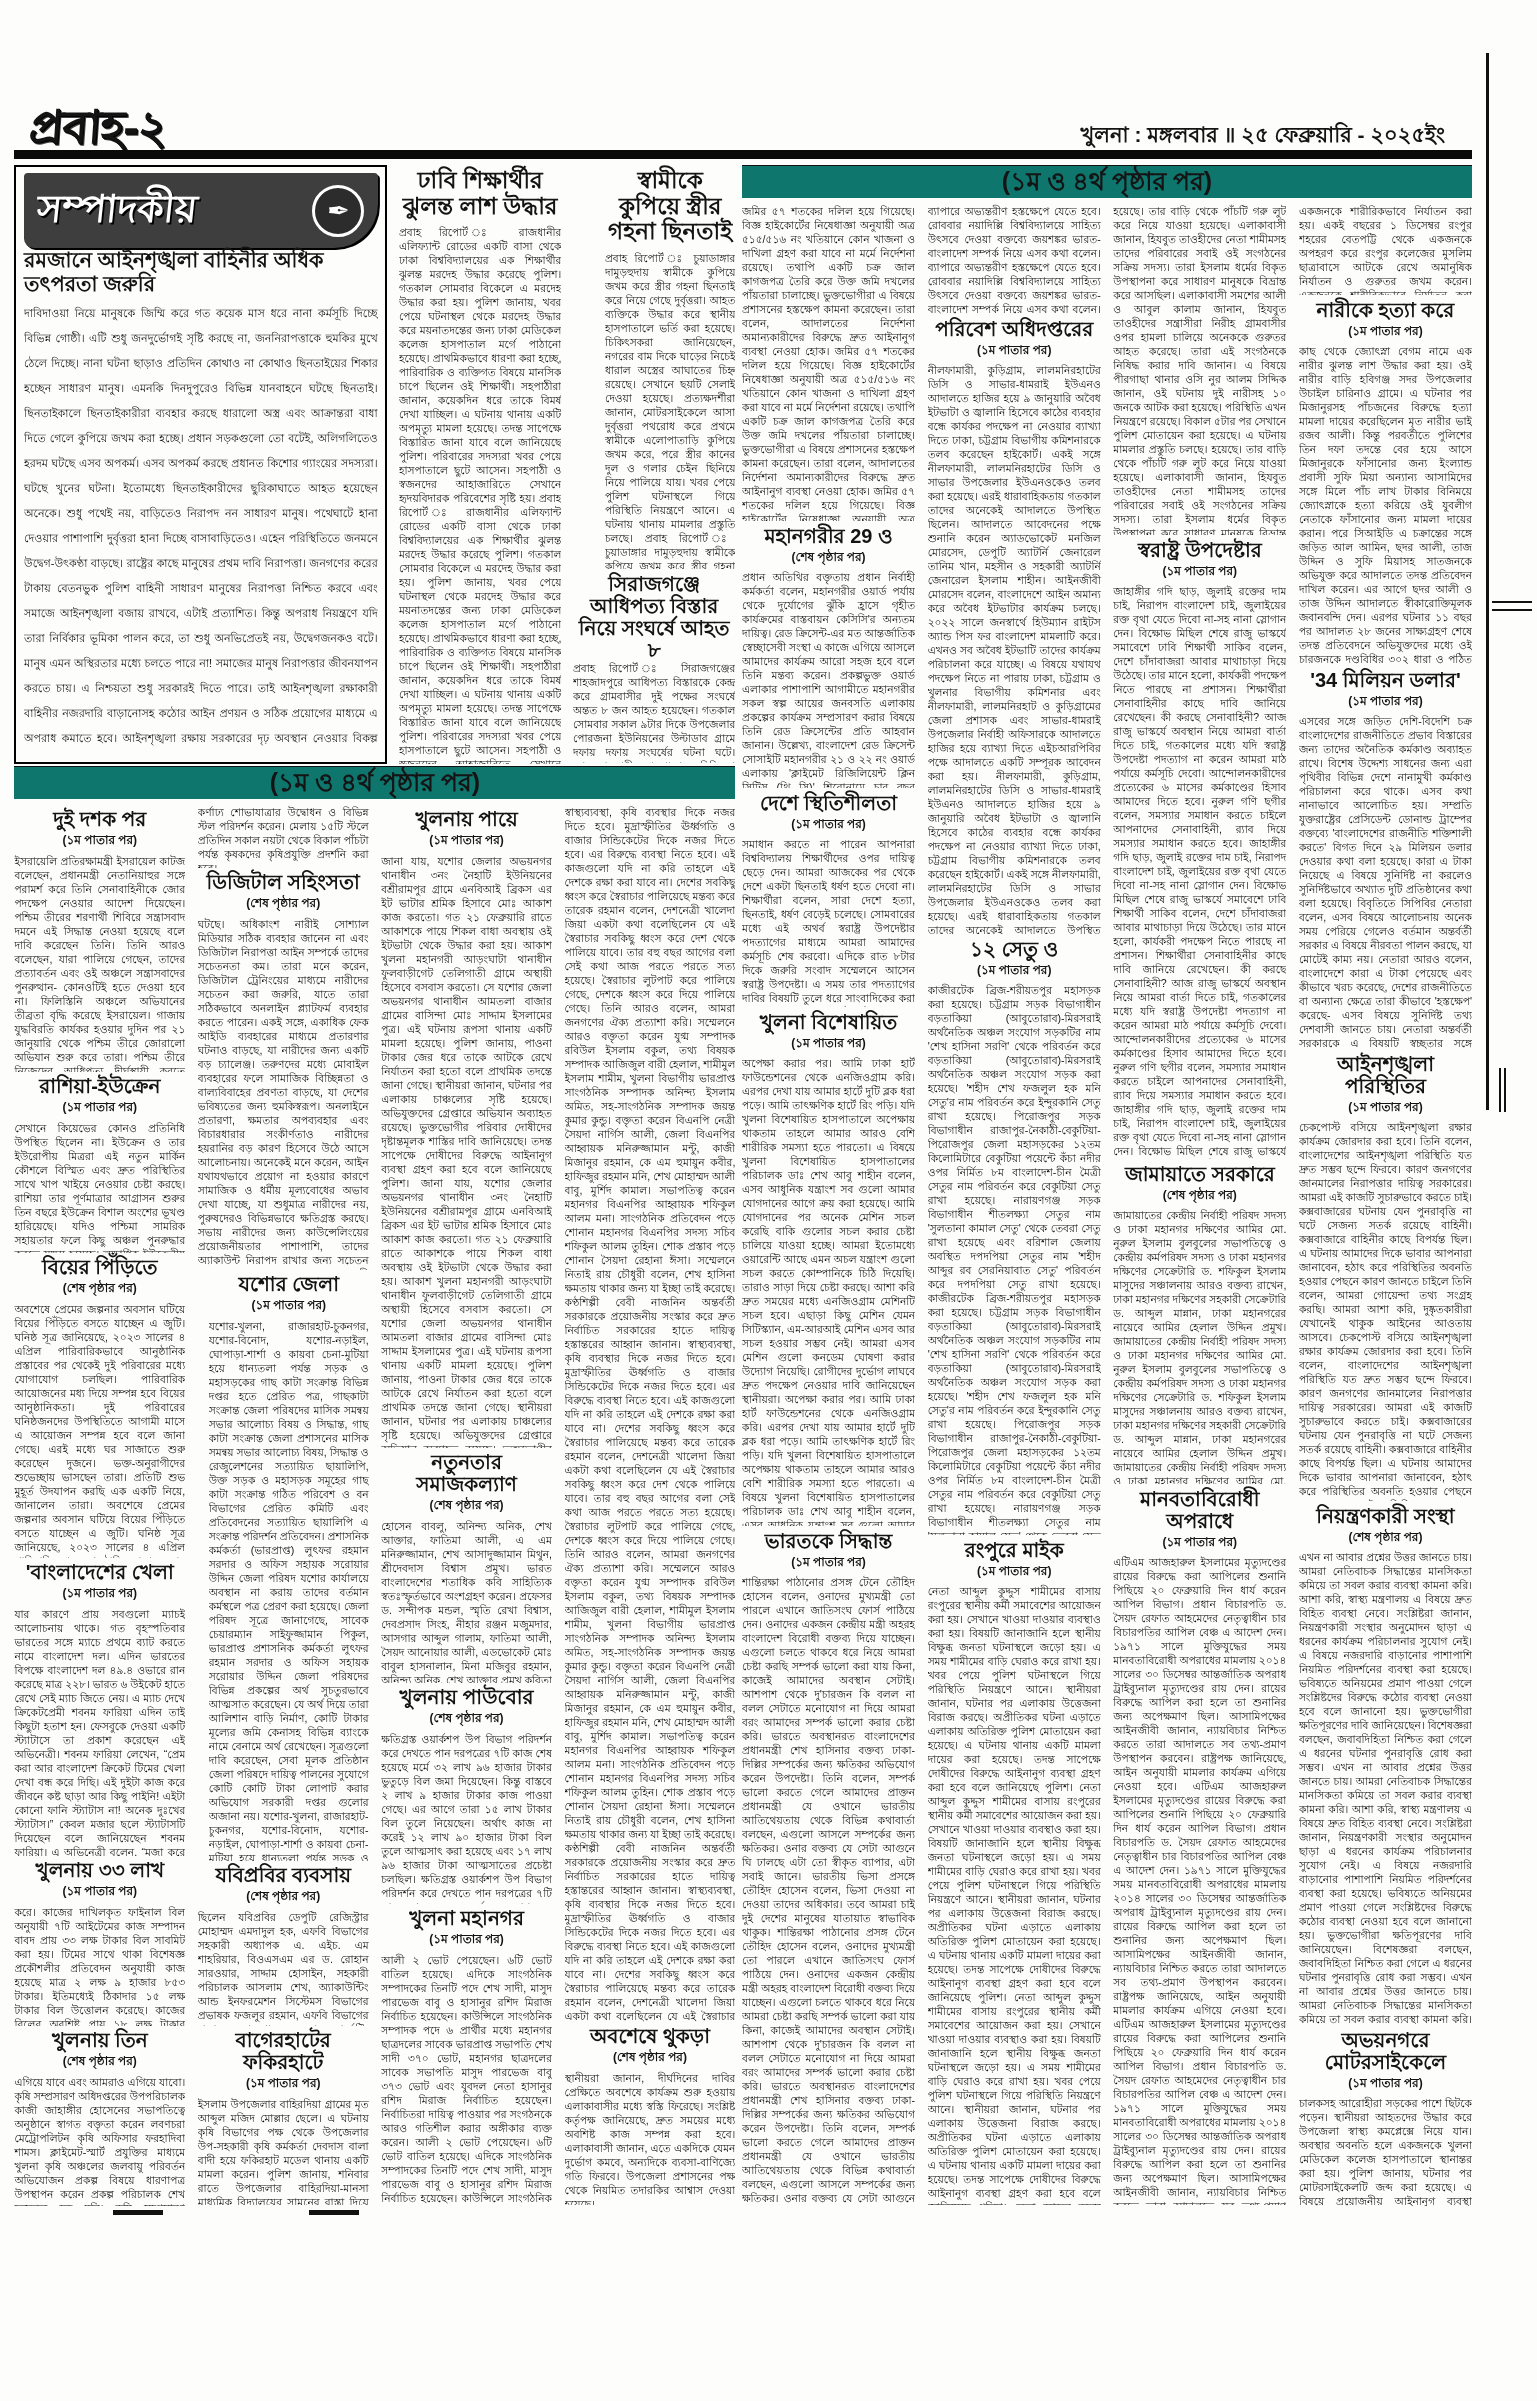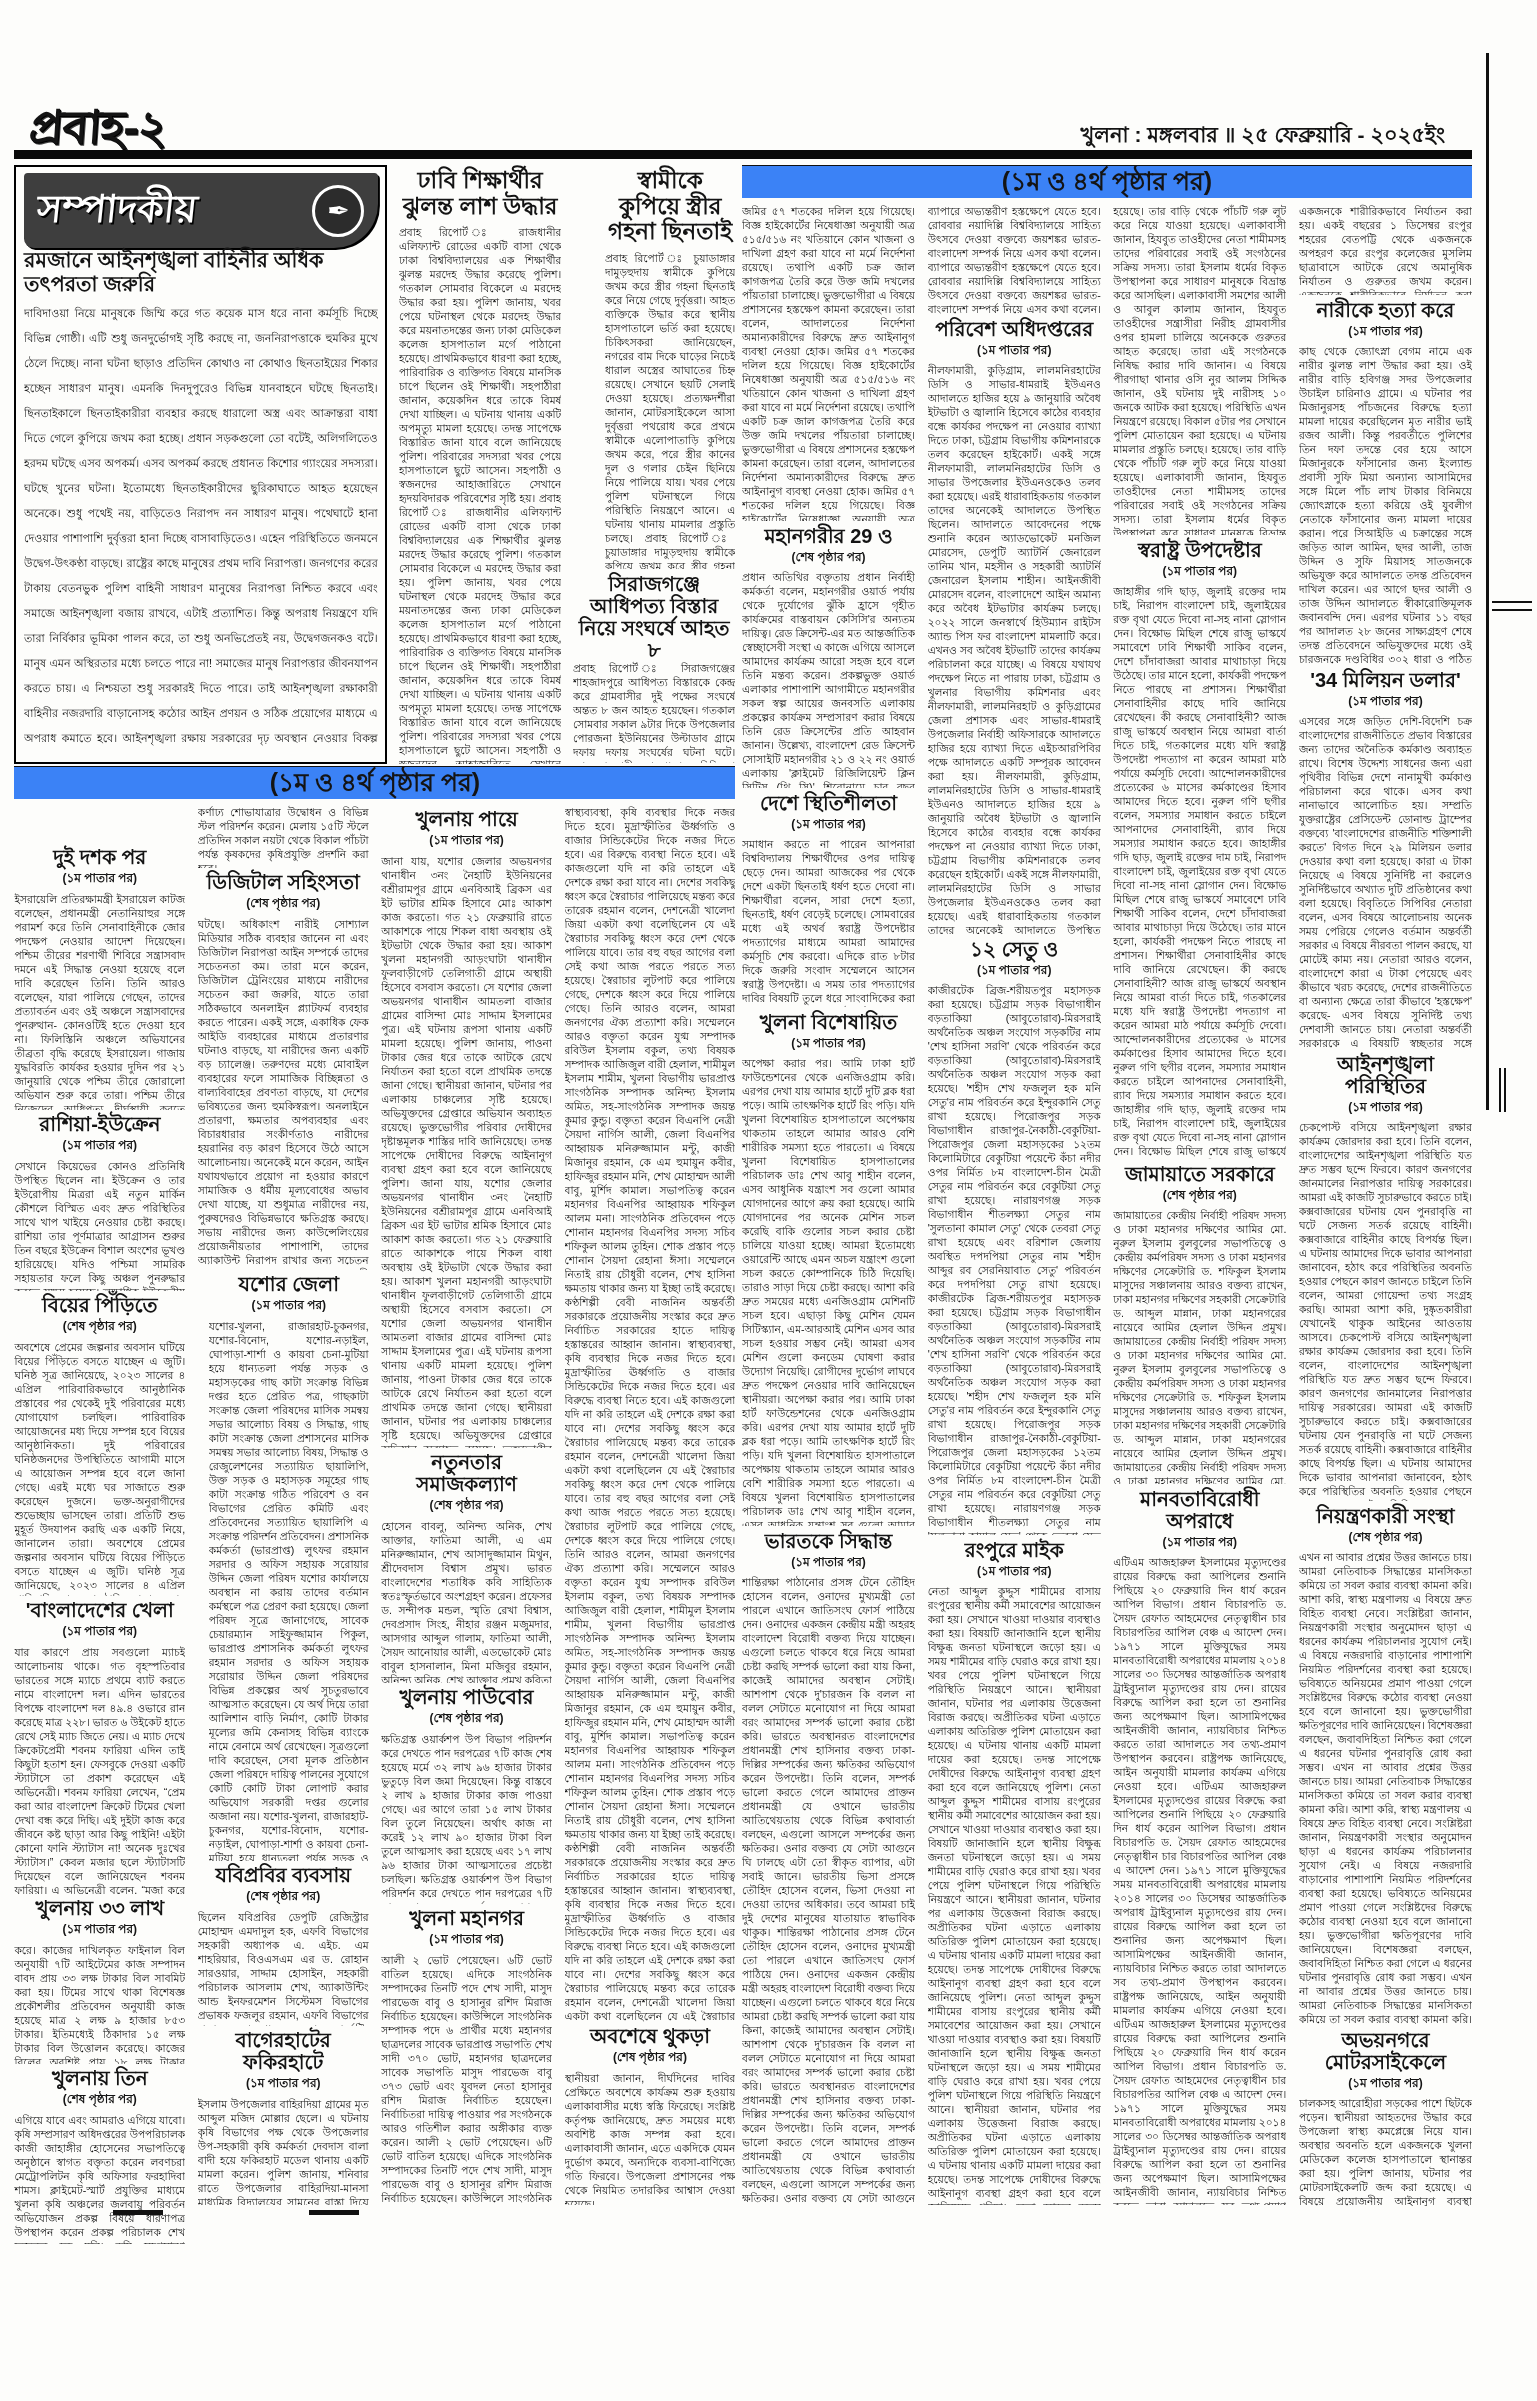--- a/index.html
+++ b/index.html
@@ -16,21 +16,21 @@
   .logo-sub { font-size:9.6px; font-weight:700; letter-spacing:1px; margin-top:1.9px; }
   .dateline { position:absolute; right:92px; top:119px; font-size:21px; font-weight:700; }
   .top-rule { position:absolute; left:14.4px; top:150px; width:1458px; height:8.6px; background:#0a0a0a; }
   .edge-line { position:absolute; left:1486px; top:53px; width:2.9px; height:1057px; background:#111; }
   .edge-mark-h { position:absolute; left:1492px; width:40px; height:1.9px; background:#111; }
   .edge-mark-v { position:absolute; top:1068px; width:1.9px; height:44px; background:#111; }
   .end-dash { position:absolute; height:4.8px; width:50px; background:#111; }
   
   .left-strip  { position:absolute; left:14.4px;  top:165px; width:721px; }
   .right-strip { position:absolute; left:742px; top:165px; width:730px; }
-  .gray-banner { background:#3b82f6; border-top:1.9px solid #111; text-align:center;
+  .gray-banner { background:#0f766e; border-top:1.9px solid #111; text-align:center;
     font-weight:800; font-size:25px; height:33px; line-height:31px; }
   .col-row { display:flex; gap:12.5px; margin-top:5.8px; }
   .col { flex:1 1 0; min-width:0; }
   
   .top-row { display:flex; gap:11.5px; height:599px; }
   .editorial-box { width:373px; border:2.9px solid #000; background:#fdfdfb;
     display:flex; flex-direction:column; padding:5.8px 7.7px 7.7px; }
   .ed-banner { height:79px; background:#3e3e3e; border-radius:3.8px 3.8px 44px 9.6px;
     display:flex; align-items:center; justify-content:space-between; padding:0 13.4px;
     box-shadow:1.9px 1.9px 0 #000; }
@@ -93,21 +93,21 @@
           </article>
           <article class="art" style="height: 194px;">
             <h3 class="a-head">সিরাজগঞ্জে আধিপত্য বিস্তার নিয়ে সংঘর্ষে আহত ৮</h3>
             <div class="a-body fill">প্রবাহ রিপোর্ট ঃ সিরাজগঞ্জের শাহজাদপুরে আধিপত্য বিস্তারকে কেন্দ্র করে গ্রামবাসীর দুই পক্ষের সংঘর্ষে অন্তত ৮ জন আহত হয়েছেন। গতকাল সোমবার সকাল ৯টার দিকে উপজেলার পোরজনা ইউনিয়নের উল্টাডাব গ্রামে দফায় দফায় সংঘর্ষের ঘটনা ঘটে। আহতরা স্থানীয় হাসপাতালে চিকিৎসা নিচ্ছেন। প্রত্যক্ষদর্শীরা জানান, ২০২১ সালে আধিপত্য বিস্তার নিয়ে সংঘর্ষে একজনের মৃত্যু হয়। সেই মামলার জেরে মঙ্গলবার সকাল থেকে স্থানীয় আব্দুস সালাম, রহমত আলী ও সবুজ হোসেন গ্রুপের মধ্যে ধাওয়া পাল্টা ধাওয়া, ইটপাটকেল ও লাঠিসোঁটা নিয়ে সংঘর্ষ শুরু হয়।</div>
           </article>
         </div>
     </div>
     <div class="gray-banner" style="margin-top:1.9px">(১ম ও ৪র্থ পৃষ্ঠার পর)</div>
     <div class="col-row" id="leftcols" style="height:1400px">
         <div class="col">
-          <article class="art" style="height: 267px; margin-top: 38px;">
+          <article class="art" style="height: 267px;">
             <h3 class="a-head">দুই দশক পর</h3>
             <div class="a-label">(১ম পাতার পর)</div>
             <div class="a-body fill">ইসরায়েলি প্রতিরক্ষামন্ত্রী ইসরায়েল কাটজ বলেছেন, প্রধানমন্ত্রী নেতানিয়াহুর সঙ্গে পরামর্শ করে তিনি সেনাবাহিনীকে জোর পদক্ষেপ নেওয়ার আদেশ দিয়েছেন। পশ্চিম তীরের শরণার্থী শিবিরে সন্ত্রাসবাদ দমনে এই সিদ্ধান্ত নেওয়া হয়েছে বলে দাবি করেছেন তিনি। তিনি আরও বলেছেন, যারা পালিয়ে গেছেন, তাদের প্রত্যাবর্তন এবং ওই অঞ্চলে সন্ত্রাসবাদের পুনরুত্থান- কোনওটিই হতে দেওয়া হবে না। ফিলিস্তিনি অঞ্চলে অভিযানের তীব্রতা বৃদ্ধি করেছে ইসরায়েল। গাজায় যুদ্ধবিরতি কার্যকর হওয়ার দুদিন পর ২১ জানুয়ারি থেকে পশ্চিম তীরে জোরালো অভিযান শুরু করে তারা। পশ্চিম তীরে নিজেদের আধিপত্য দীর্ঘস্থায়ী করতে এসব অভিযান চালানো হচ্ছে বলে মনে করছেন ফিলিস্তিনিরা। সেখানে প্রায় ৩০ লাখ মানুষ সামরিক শাসনের অধীনে বাস করেন।</div>
           </article>
           <article class="art" style="height: 181px;">
             <h3 class="a-head">রাশিয়া-ইউক্রেন</h3>
             <div class="a-label">(১ম পাতার পর)</div>
             <div class="a-body fill">সেখানে কিয়েভের কোনও প্রতিনিধি উপস্থিত ছিলেন না। ইউক্রেন ও তার ইউরোপীয় মিত্ররা এই নতুন মার্কিন কৌশলে বিস্মিত এবং দ্রুত পরিস্থিতির সাথে খাপ খাইয়ে নেওয়ার চেষ্টা করছে। রাশিয়া তার পূর্ণমাত্রার আগ্রাসন শুরুর তিন বছরে ইউক্রেন বিশাল অংশের ভূখণ্ড হারিয়েছে। যদিও পশ্চিমা সামরিক সহায়তার ফলে কিছু অঞ্চল পুনরুদ্ধার করতে সক্ষম হয়েছে। লক্ষাধিক ইউক্রেনীয় বাস্তুচ্যুত হয়েছে এবং হাজারো মানুষ নিহত ও আহত হয়েছে।</div>
           </article>
           <article class="art" style="height: 305px;">

